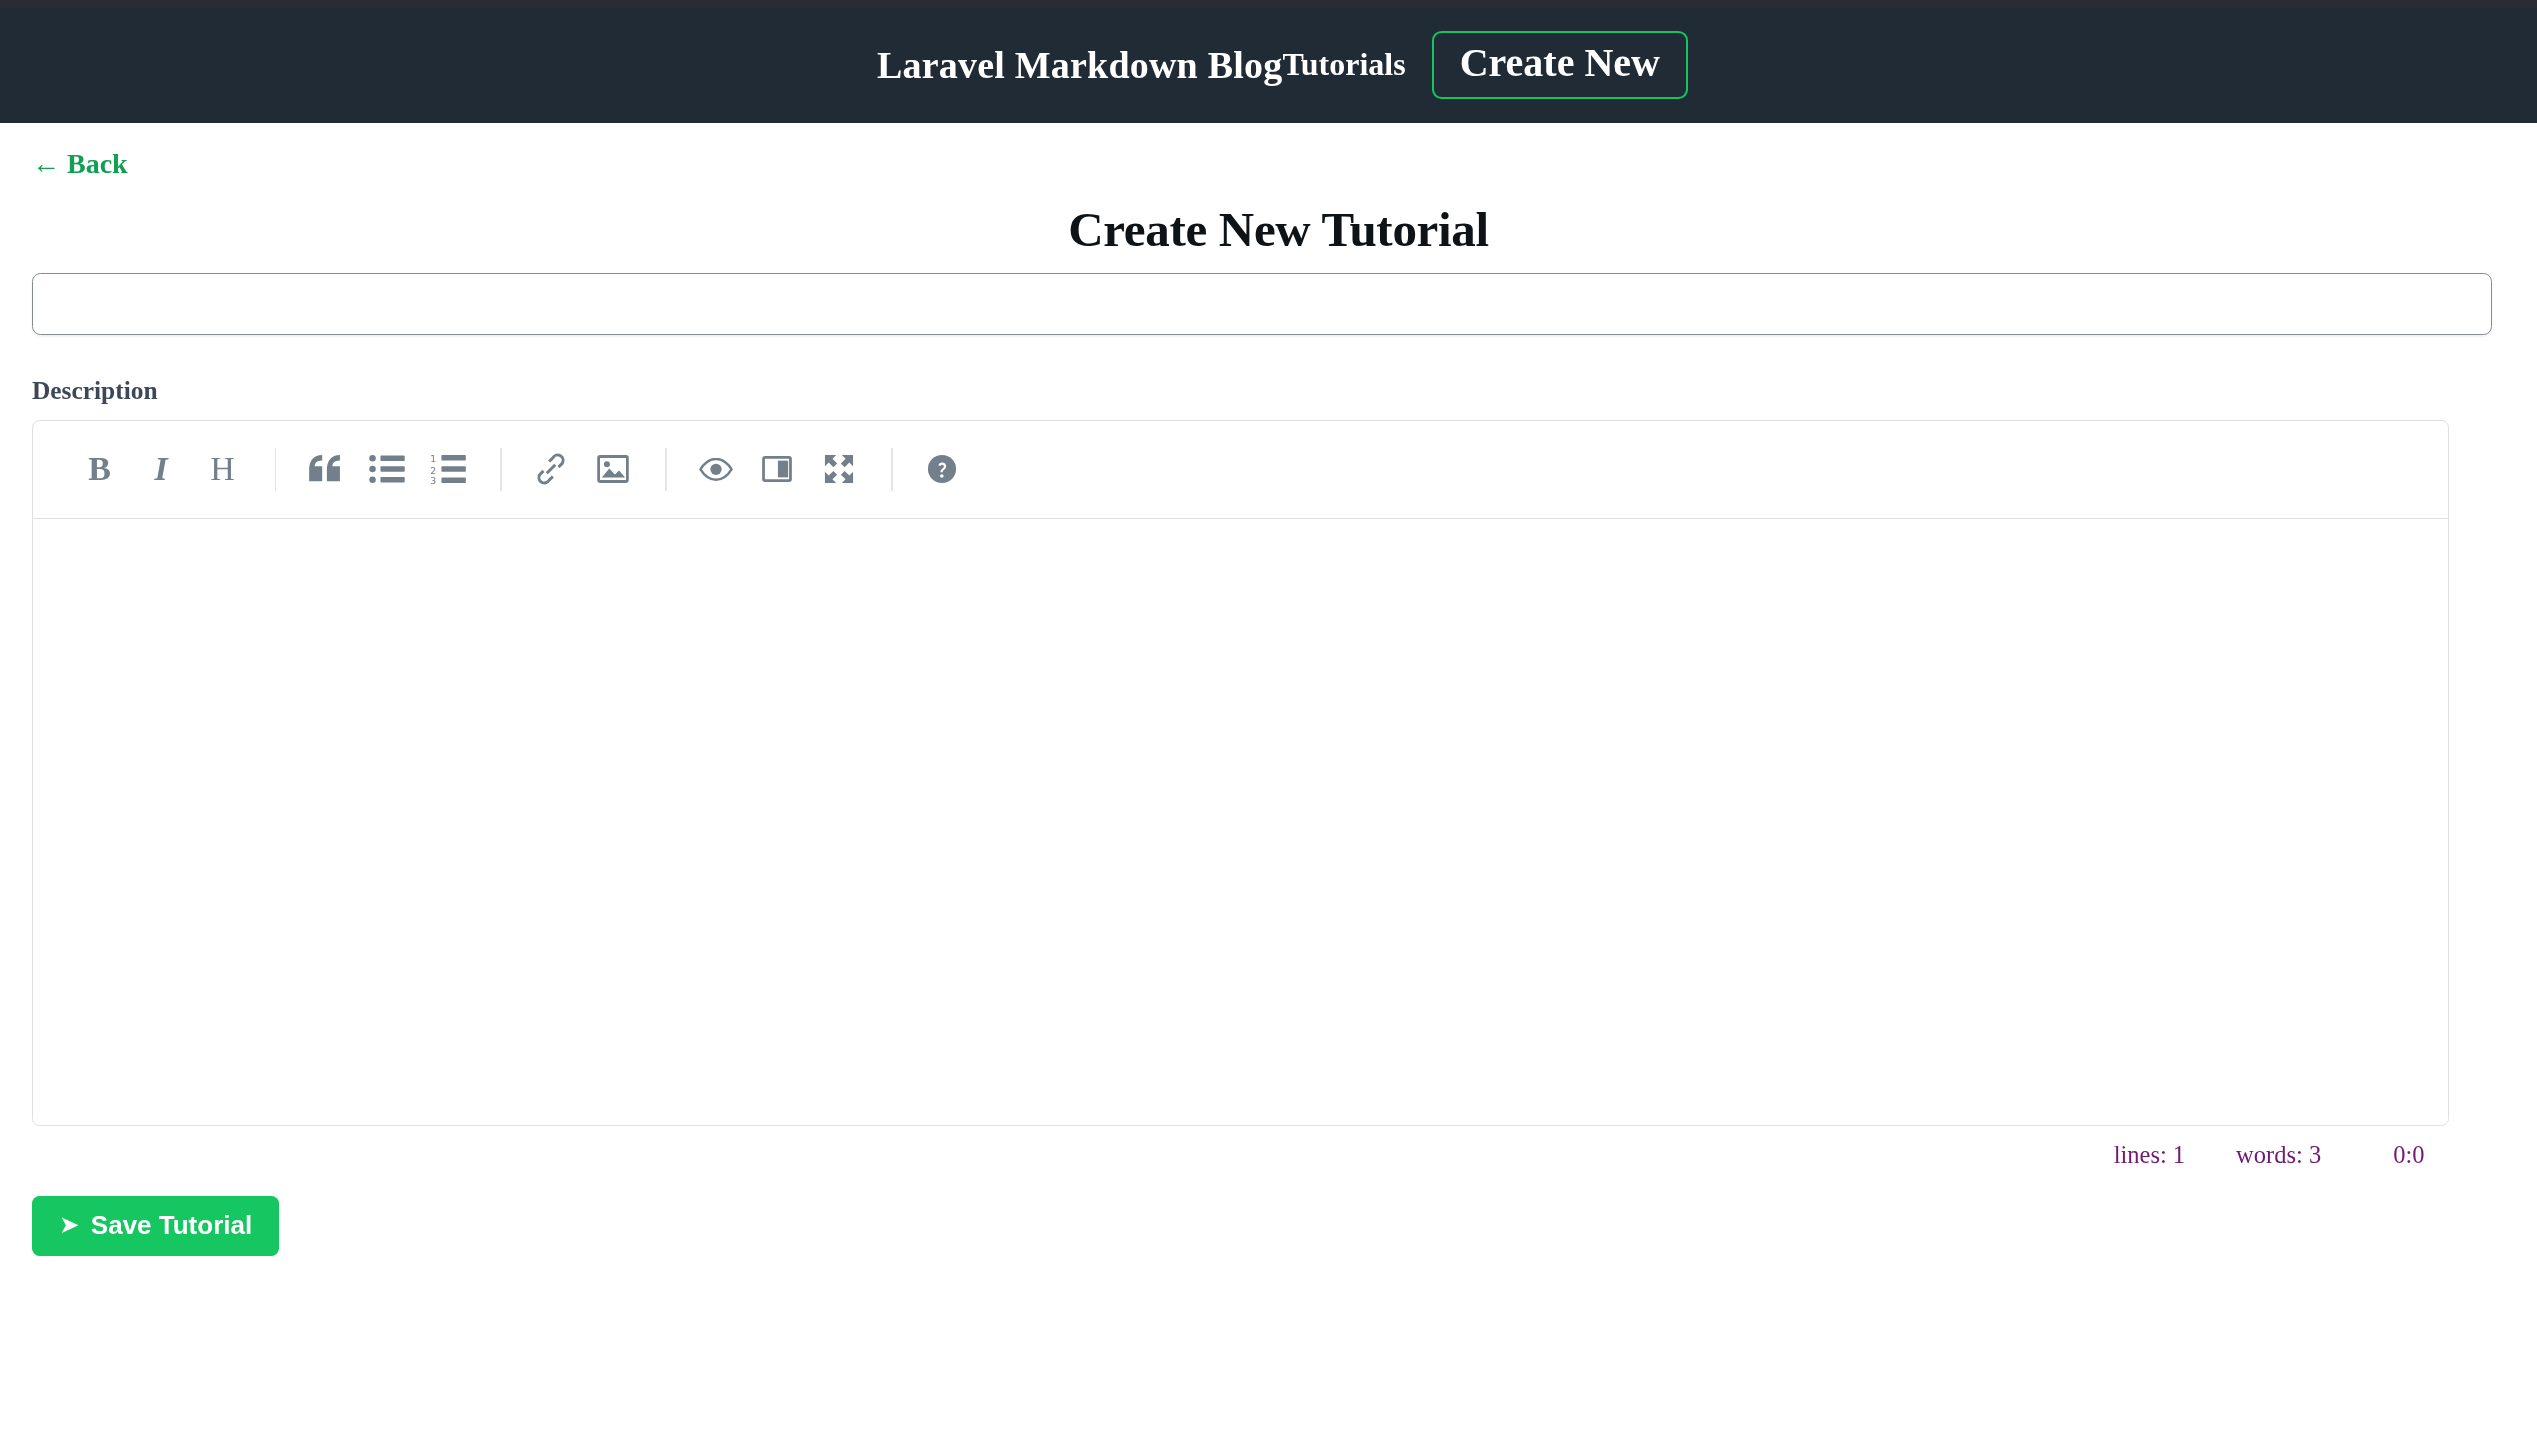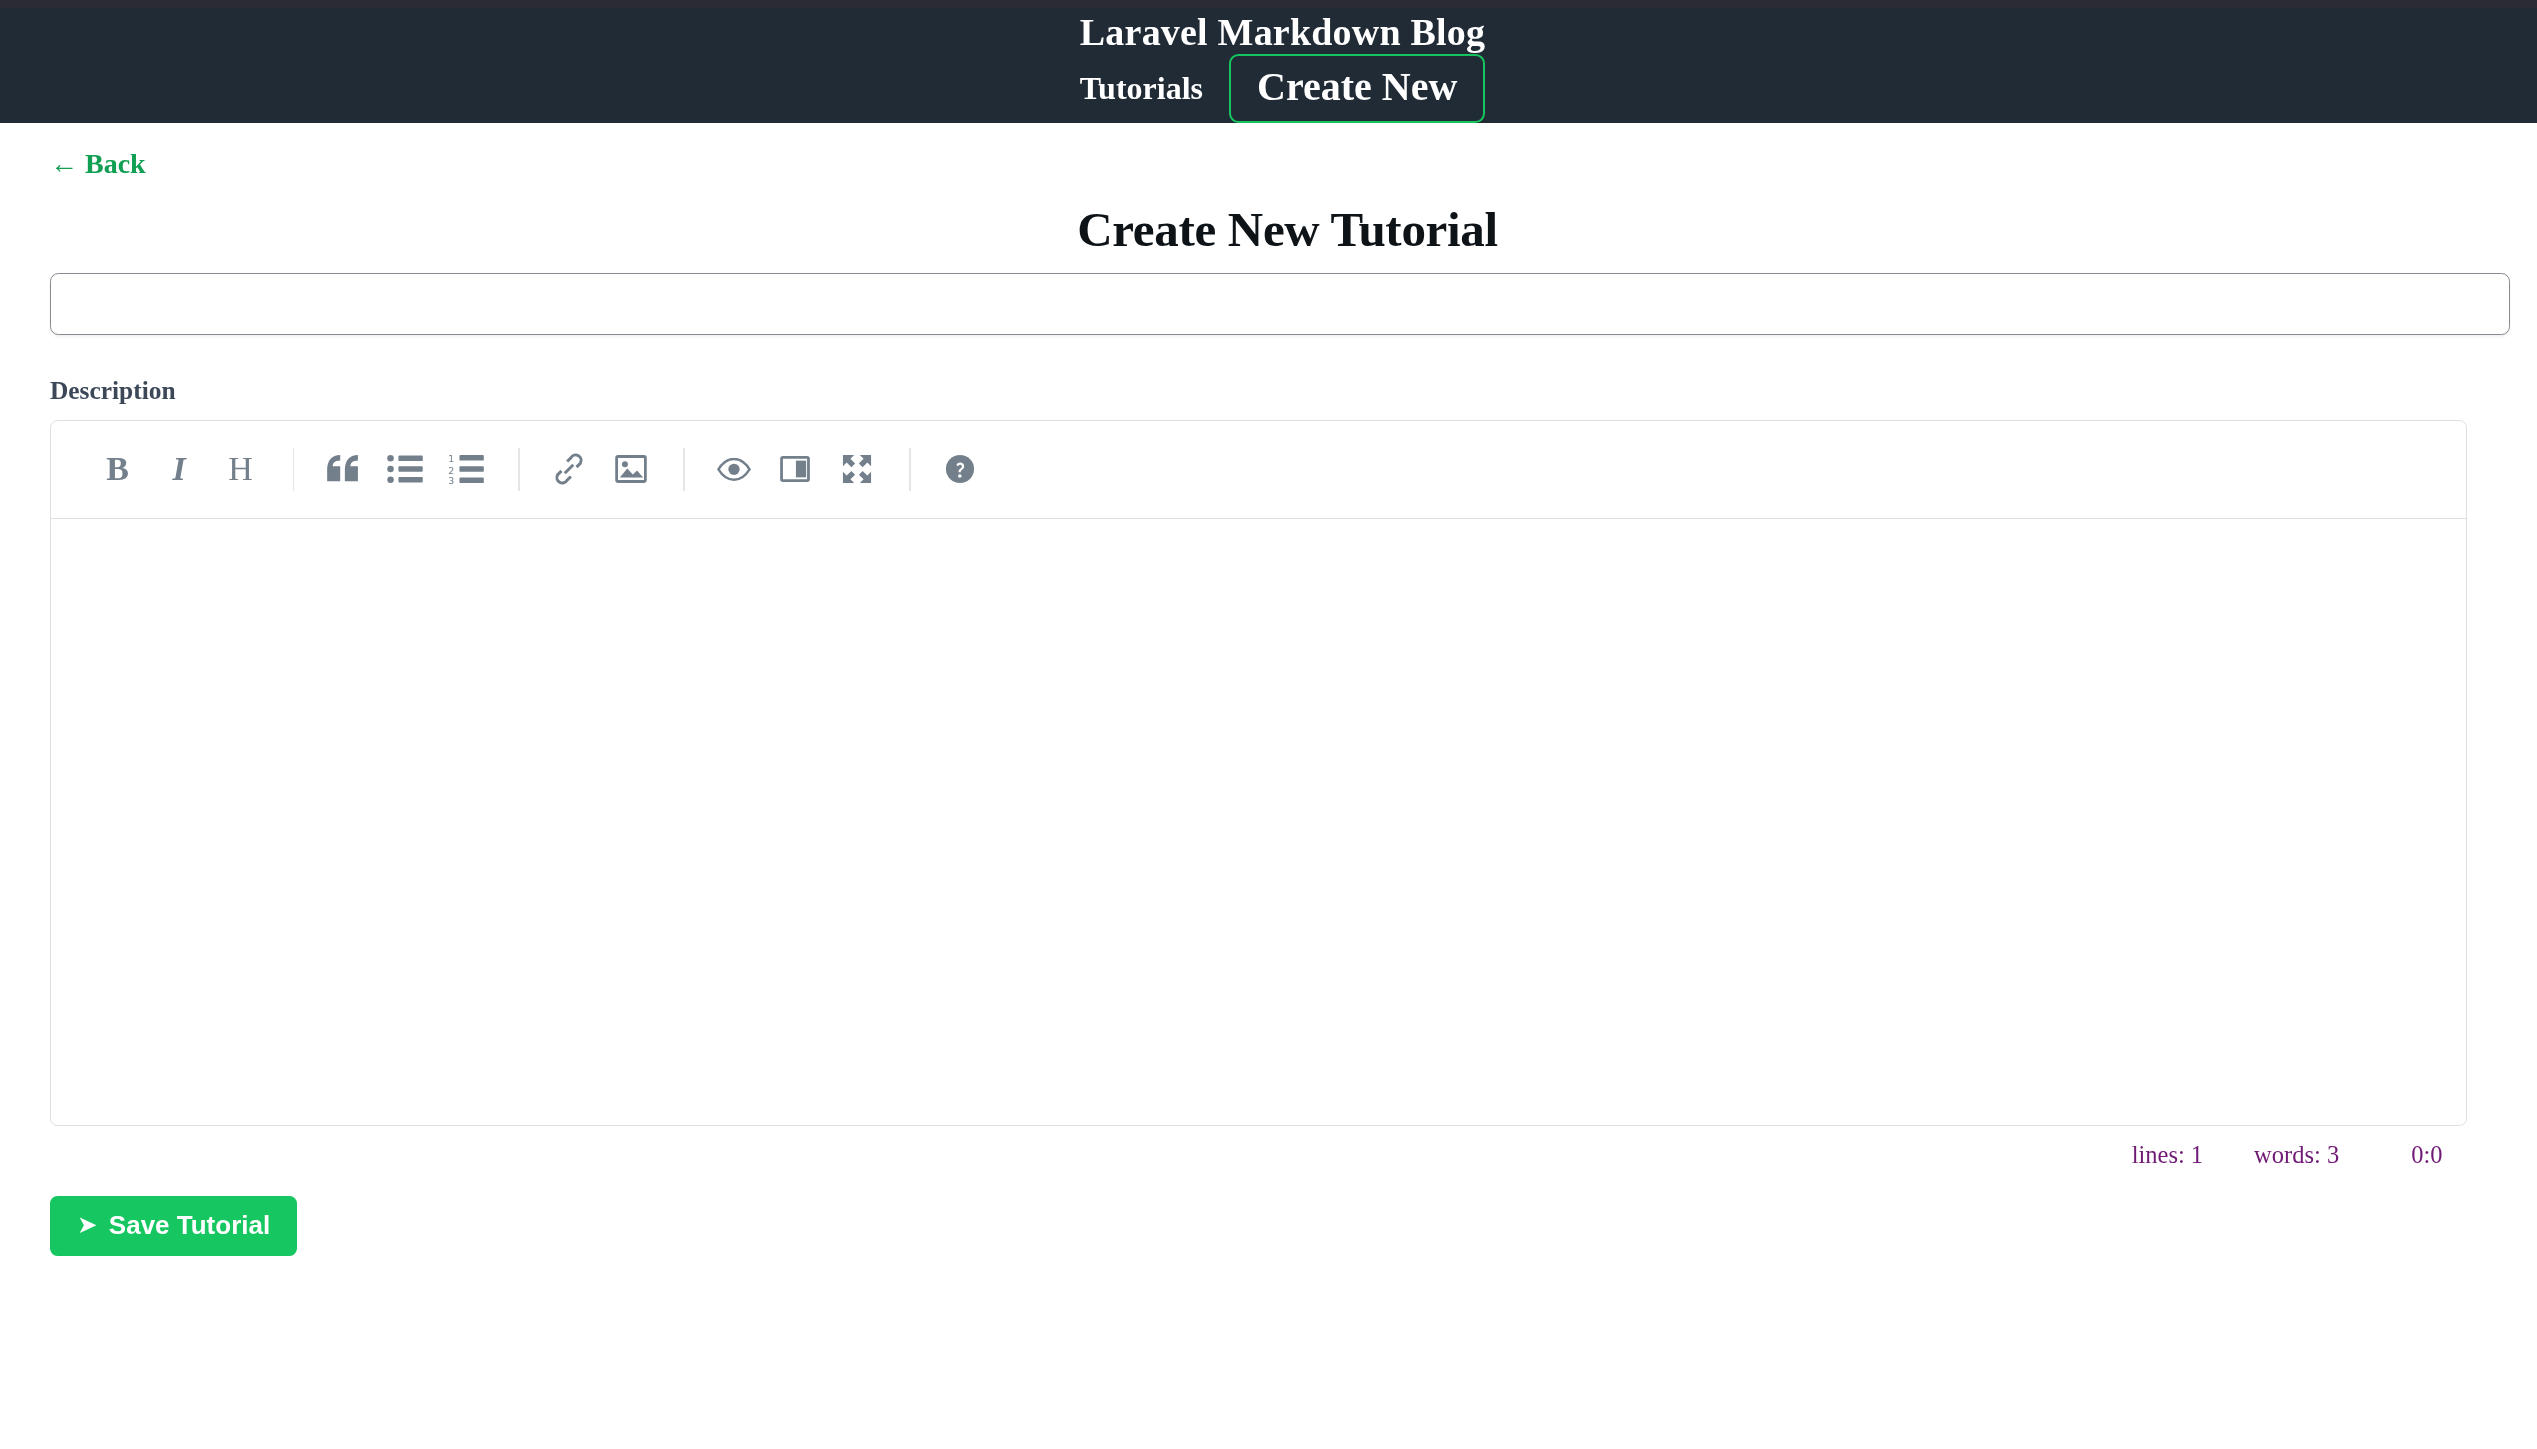--- a/index.html
+++ b/index.html
@@ -19,23 +19,22 @@
     background: #2b2b33;
     width: 100%;
   }
 
   
   .navbar {
     height: 115px;
     background: #212b36;
     display: flex;
     align-items: center;
-    justify-content: flex-end;
+    justify-content: center;
     padding: 0 41px 0 68px;
-    flex-direction: column;
   }
   .brand {
     color: #ffffff;
     font-size: 38px;
     font-weight: bold;
     letter-spacing: 0.2px;
     font-family: "Liberation Serif", "DejaVu Serif", serif;
     white-space: nowrap;
   }
   .nav-right {
@@ -60,21 +59,21 @@
     padding: 10.4px 26px 14px 26px;
     background: transparent;
     white-space: nowrap;
     font-family: "Liberation Serif", "DejaVu Serif", serif;
     line-height: 1;
     cursor: pointer;
   }
 
   
   .page {
-    padding: 0 13px 0 50px;
+    padding: 0 13px 0 32px;
   }
   .back-link {
     display: inline-block;
     margin-top: 25.4px;
     color: #11a053;
     font-size: 28px;
     font-weight: bold;
     text-decoration: none;
     font-family: "Liberation Serif", "DejaVu Serif", serif;
     white-space: nowrap;

